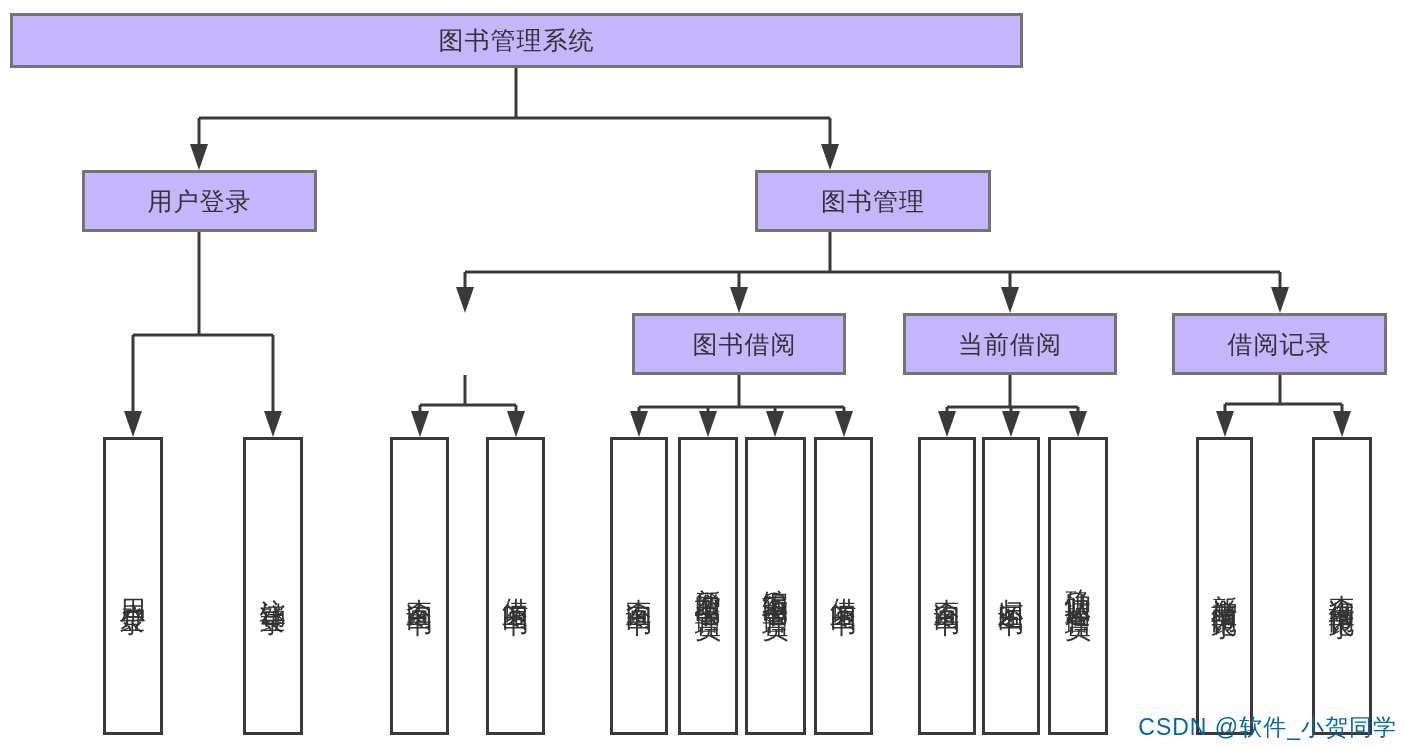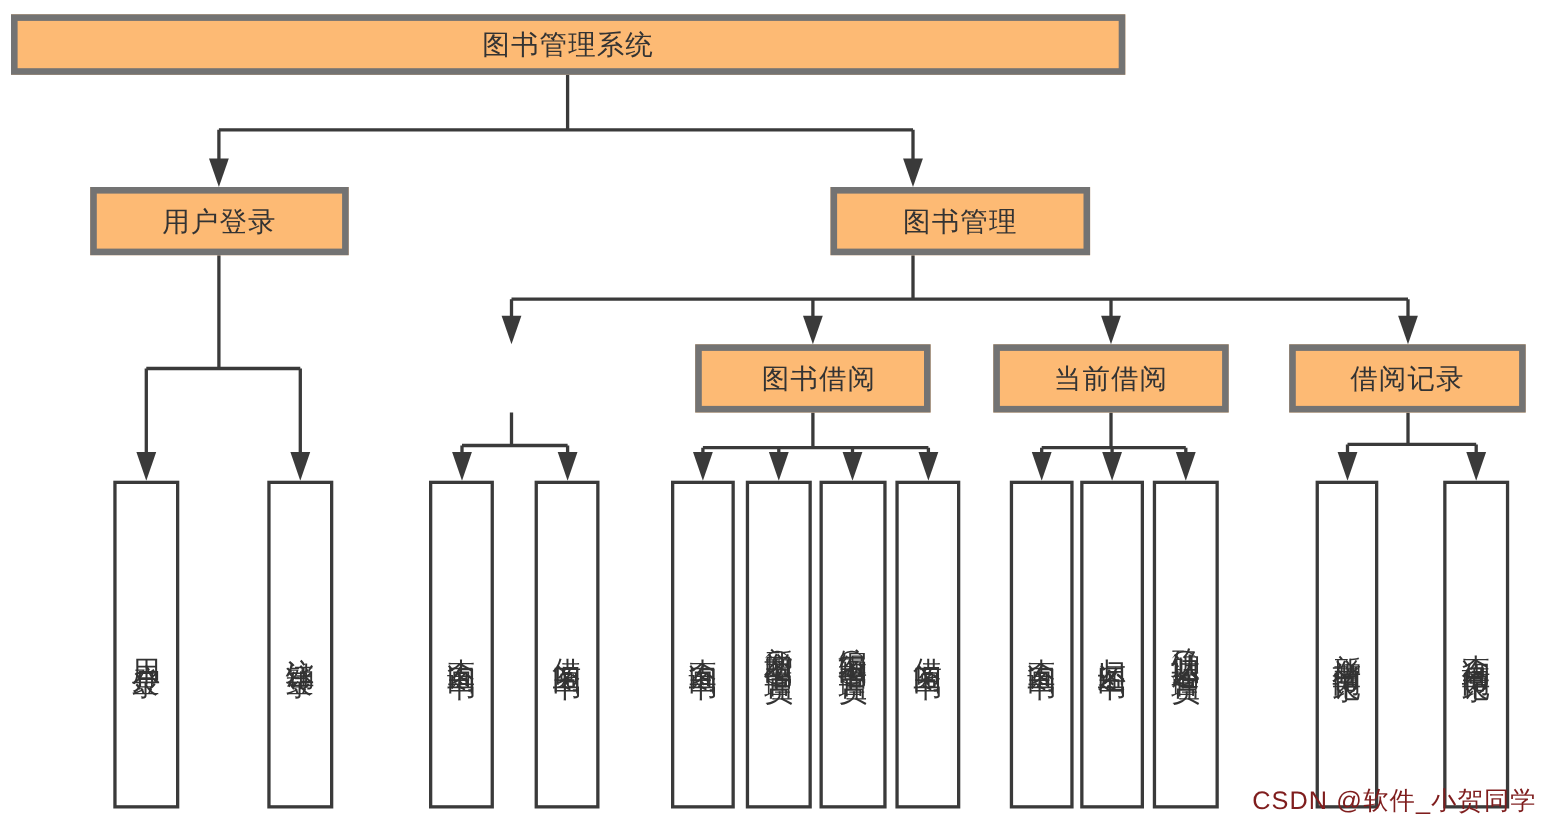--- a/index.html
+++ b/index.html
@@ -7,22 +7,22 @@
     position:relative;
     width:1405px;height:747px;
     background:#ffffff;
     font-family:"Liberation Sans","DejaVu Sans",sans-serif;
     overflow:hidden;
   }
   #wires{position:absolute;left:0;top:0;width:1405px;height:747px;}
   .node{
     position:absolute;
     box-sizing:border-box;
-    border:6px solid #737373;
-    background:#fdba74;
+    border:3px solid #737373;
+    background:#c4b5fd;
     display:flex;align-items:center;justify-content:center;
     color:#333333;
     font-size:25px;
     letter-spacing:1px;
     z-index:2;
   }
   .vnode{
     position:absolute;
     box-sizing:border-box;
     border:3px solid #3a3a3a;
@@ -35,21 +35,21 @@
     writing-mode:vertical-rl;
     text-orientation:mixed;
     font-size:26px;
     letter-spacing:4px;
     line-height:1.1;
     white-space:nowrap;
   }
   .watermark{
     position:absolute;
     right:8px;bottom:4px;
-    color:#7f1d1d;
+    color:#0369a1;
     font-size:23px;
     letter-spacing:1px;
     z-index:3;
   }
 </style>
 </head>
 <body>
 
 <div id="stage">
 

